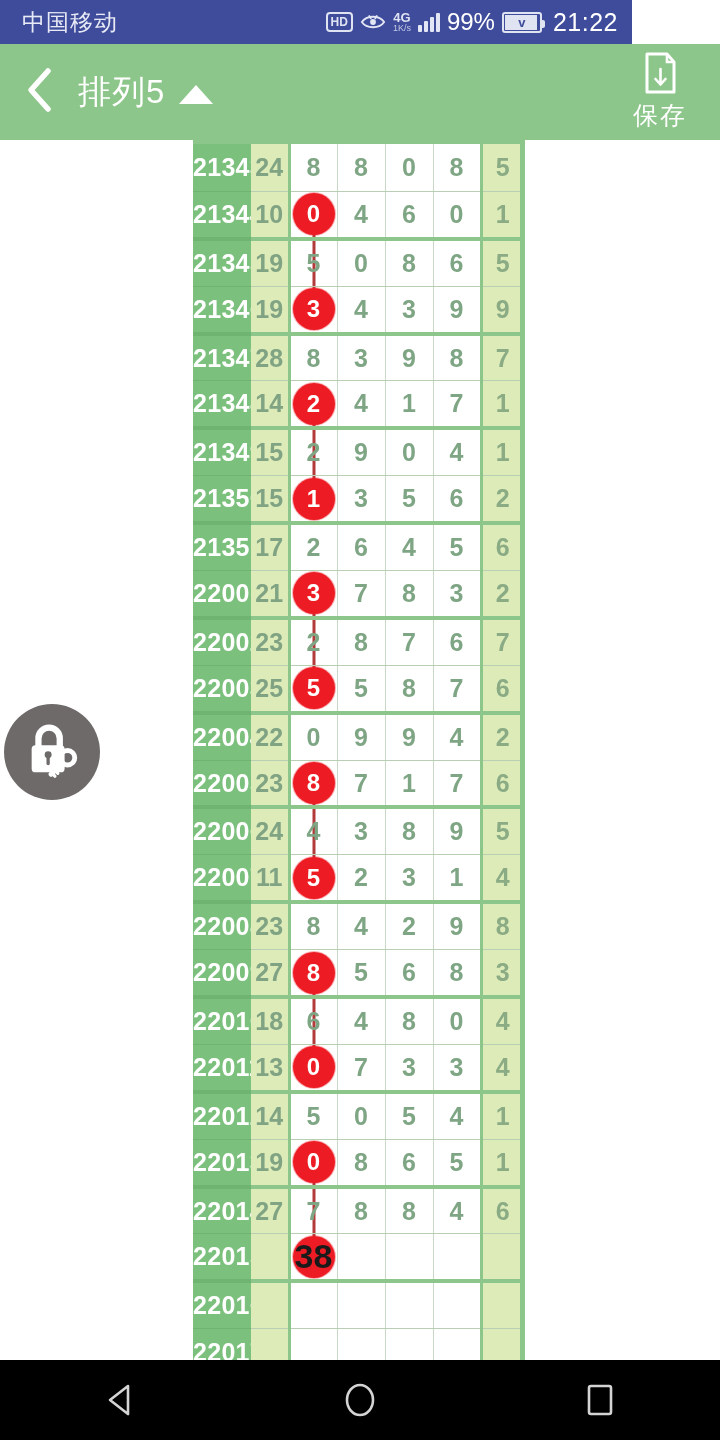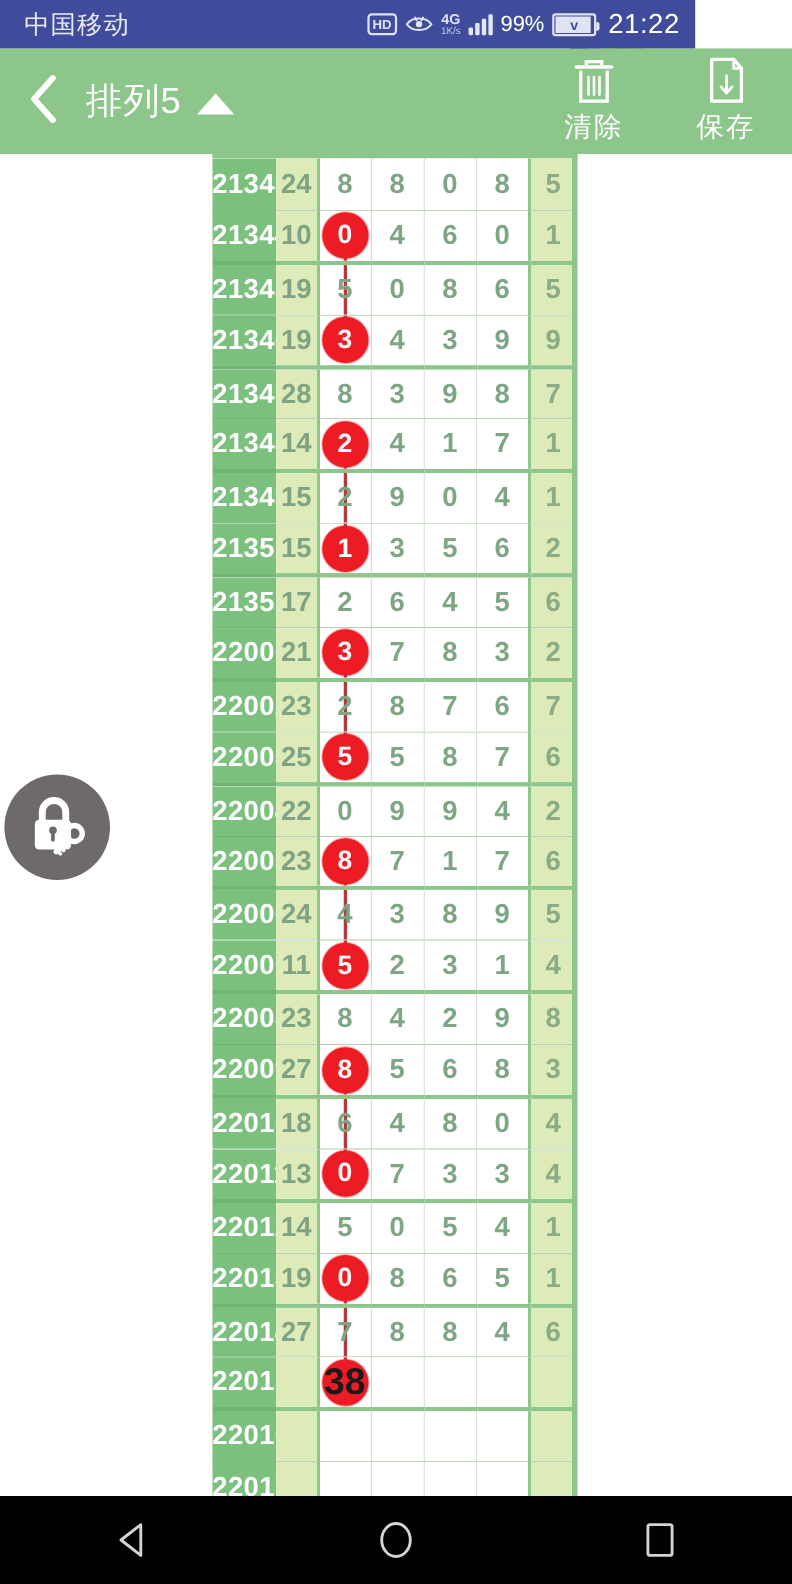--- a/index.html
+++ b/index.html
@@ -31,21 +31,21 @@
   .eye-ico { width: 26px; height: 18px; display: block; }
   .net-wrap { display: flex; flex-direction: column; align-items: center; line-height: 1; }
   .net-4g { font-size: 13px; font-weight: bold; color: #dfe3f2; }
   .net-rate { font-size: 9px; color: #c3c9e4; }
   .sig-bars { display: flex; align-items: flex-end; gap: 2px; height: 19px; }
   .sig-bars i { width: 4px; background: #e3e6f4; display: block; border-radius: 1px; }
   .sig-bars i:nth-child(1) { height: 7px; }
   .sig-bars i:nth-child(2) { height: 11px; }
   .sig-bars i:nth-child(3) { height: 15px; }
   .sig-bars i:nth-child(4) { height: 19px; }
-  .batt-pct { font-size: 20px; color: #ffffff; }
+  .batt-pct { font-size: 24px; color: #ffffff; }
   .batt-shell {
     width: 40px; height: 21px; border: 2px solid #dfe3f2; border-radius: 3px;
     position: relative; display: flex; align-items: center; justify-content: center;
   }
   .batt-shell:after {
     content: ""; position: absolute; right: -5px; top: 6px;
     width: 3px; height: 8px; background: #dfe3f2; border-radius: 0 2px 2px 0;
   }
   .batt-fill { position: absolute; left: 1px; top: 1px; bottom: 1px; width: 90%; background: #dfe3f2; }
   .batt-glyph { position: relative; font-size: 13px; color: #3f4c9b; font-weight: bold; }
@@ -229,31 +229,20 @@
             <path d="M26 4 L9 23 L26 42" fill="none" stroke="#ffffff" stroke-width="5.5" stroke-linecap="round" stroke-linejoin="round"></path>
           </svg>
       </span>
     </div>
     <div class="title-block">
       <span class="title-text">排列5</span>
       <span class="tri-up"></span>
     </div>
 
     <div class="tools">
-      <div class="tool">
-        <span class="glyph">
-          <svg width="42" height="44" viewBox="0 0 42 44">
-            <path d="M14 7 L14 4 L28 4 L28 7" fill="none" stroke="#ffffff" stroke-width="3"></path>
-            <path d="M5 9 L37 9" stroke="#ffffff" stroke-width="3.2" stroke-linecap="round"></path>
-            <path d="M9 12 L9 40 L33 40 L33 12" fill="none" stroke="#ffffff" stroke-width="3"></path>
-            <path d="M16 18 L16 34 M21 18 L21 34 M26 18 L26 34" stroke="#ffffff" stroke-width="2.4" stroke-linecap="round"></path>
-          </svg>
-        </span>
-        <span class="lbl">清除</span>
-      </div>
       <div class="tool">
         <span class="glyph">
           <svg width="38" height="46" viewBox="0 0 38 46">
             <path d="M6 4 L26 4 L33 12 L33 42 L6 42 Z" fill="none" stroke="#ffffff" stroke-width="3" stroke-linejoin="round"></path>
             <path d="M26 4 L26 12 L33 12" fill="none" stroke="#ffffff" stroke-width="2.6"></path>
             <path d="M19.5 19 L19.5 34 M14.5 29 L19.5 34.5 L24.5 29" fill="none" stroke="#ffffff" stroke-width="2.6" stroke-linecap="round" stroke-linejoin="round"></path>
           </svg>
         </span>
         <span class="lbl">保存</span>
       </div>

